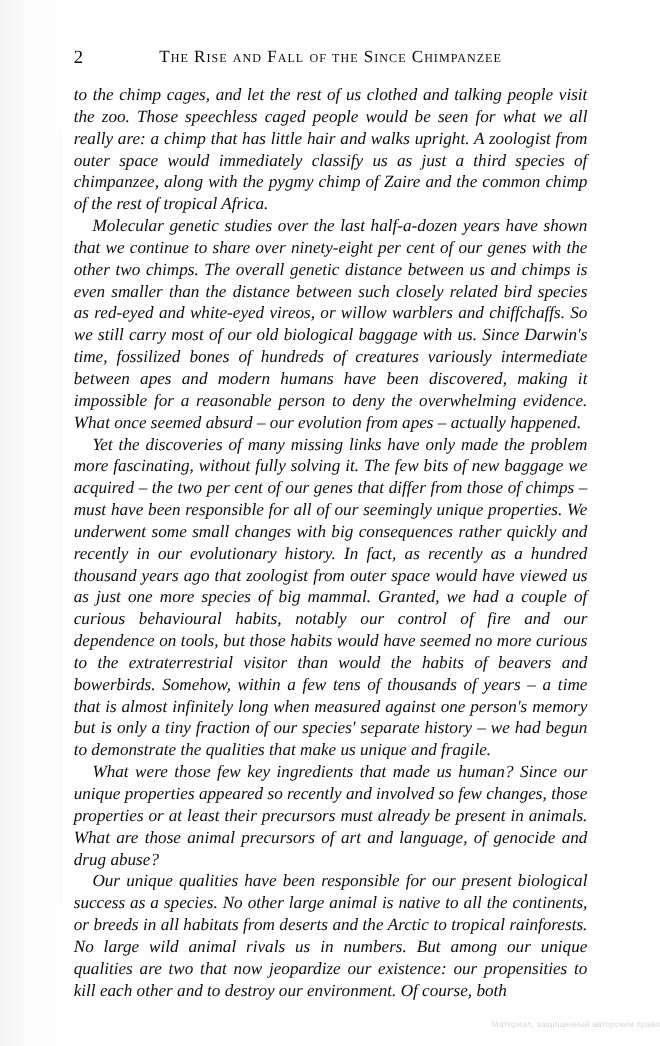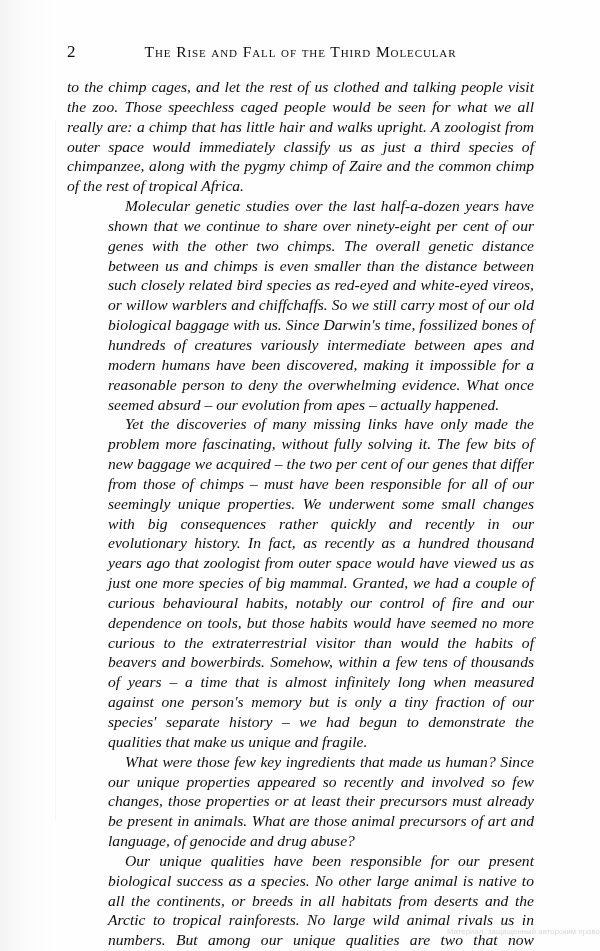--- a/index.html
+++ b/index.html
@@ -84,21 +84,20 @@
   }
 
   .body-text p {
     margin: 0;
     text-indent: 0;
     font-style: italic;
   }
 
   .body-text p.indent {
     text-indent: 17px;
-    margin-left: 41px;
   }
 
   
   .watermark {
     position: absolute;
     left: 447px;
     top: 927px;
     font-family: "Liberation Sans", "DejaVu Sans", sans-serif;
     font-size: 7.6px;
     line-height: 10px;
@@ -111,21 +110,21 @@
 </head>
 <body>
 
 <div class="page">
 
   <div class="scan-gutter"></div>
   <div class="scan-edge-line"></div>
 
   <div class="running-head">
     <div class="folio">2</div>
-    <div class="head-title">The Rise and Fall of the Third Molecular</div>
+    <div class="head-title">The Rise and Fall of the Since Chimpanzee</div>
   </div>
 
   <div class="body-text">
     <p>to the chimp cages, and let the rest of us clothed and talking people visit the zoo. Those speechless caged people would be seen for what we all really are: a chimp that has little hair and walks upright. A zoologist from outer space would immediately classify us as just a third species of chimpanzee, along with the pygmy chimp of Zaire and the common chimp of the rest of tropical Africa.</p>
     <p class="indent">Molecular genetic studies over the last half-a-dozen years have shown that we continue to share over ninety-eight per cent of our genes with the other two chimps. The overall genetic distance between us and chimps is even smaller than the distance between such closely related bird species as red-eyed and white-eyed vireos, or willow warblers and chiffchaffs. So we still carry most of our old biological baggage with us. Since Darwin's time, fossilized bones of hundreds of creatures variously intermediate between apes and modern humans have been discovered, making it impossible for a reasonable person to deny the overwhelming evidence. What once seemed absurd – our evolution from apes – actually happened.</p>
     <p class="indent">Yet the discoveries of many missing links have only made the problem more fascinating, without fully solving it. The few bits of new baggage we acquired – the two per cent of our genes that differ from those of chimps – must have been responsible for all of our seemingly unique properties. We underwent some small changes with big consequences rather quickly and recently in our evolutionary history. In fact, as recently as a hundred thousand years ago that zoologist from outer space would have viewed us as just one more species of big mammal. Granted, we had a couple of curious behavioural habits, notably our control of fire and our dependence on tools, but those habits would have seemed no more curious to the extraterrestrial visitor than would the habits of beavers and bowerbirds. Somehow, within a few tens of thousands of years – a time that is almost infinitely long when measured against one person's memory but is only a tiny fraction of our species' separate history – we had begun to demonstrate the qualities that make us unique and fragile.</p>
     <p class="indent">What were those few key ingredients that made us human? Since our unique properties appeared so recently and involved so few changes, those properties or at least their precursors must already be present in animals. What are those animal precursors of art and language, of genocide and drug abuse?</p>
     <p class="indent">Our unique qualities have been responsible for our present biological success as a species. No other large animal is native to all the continents, or breeds in all habitats from deserts and the Arctic to tropical rainforests. No large wild animal rivals us in numbers. But among our unique qualities are two that now jeopardize our existence: our propensities to kill each other and to destroy our environment. Of course, both</p>
   </div>
 

